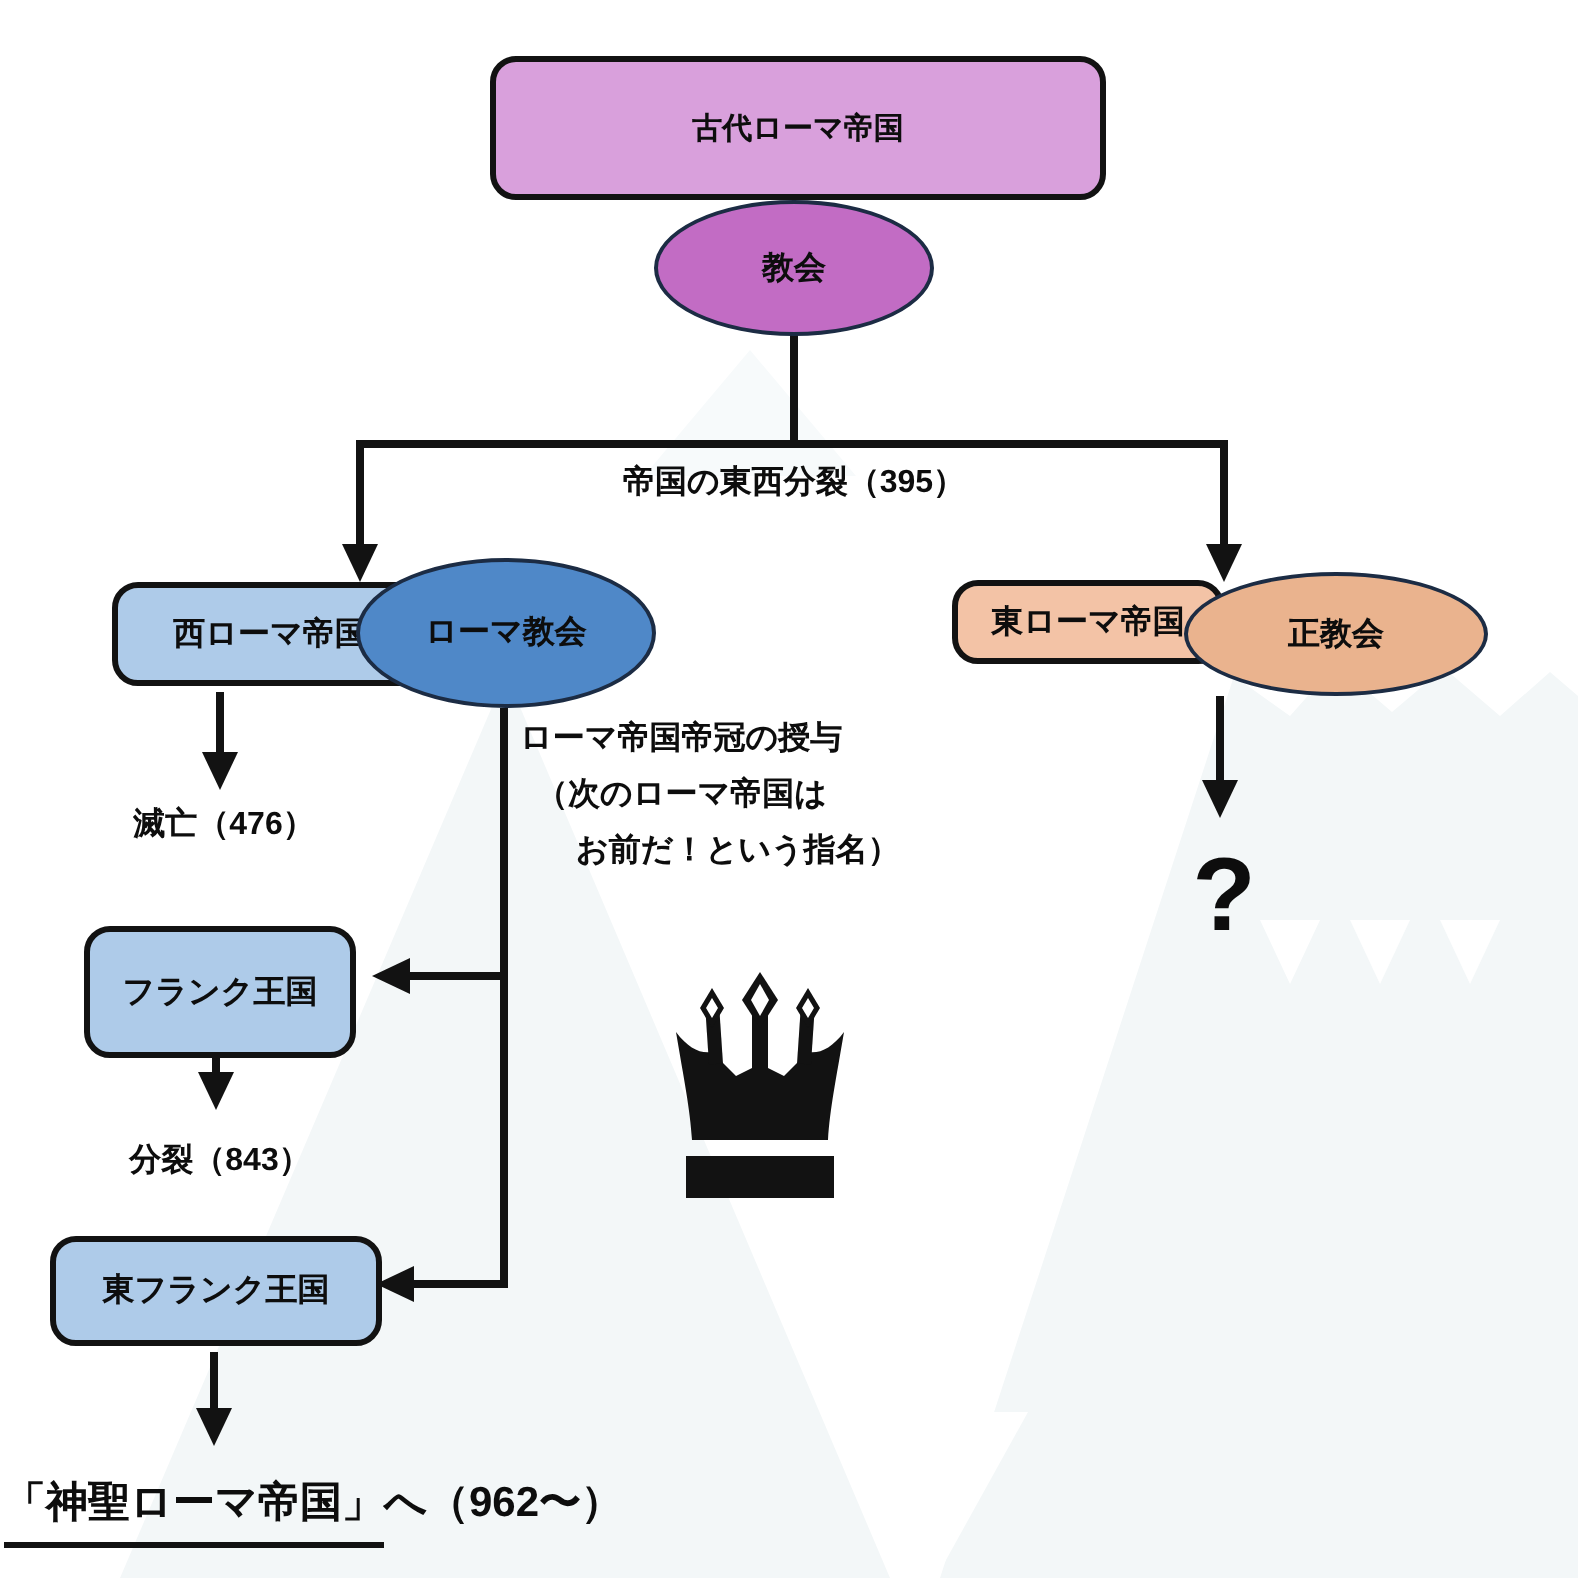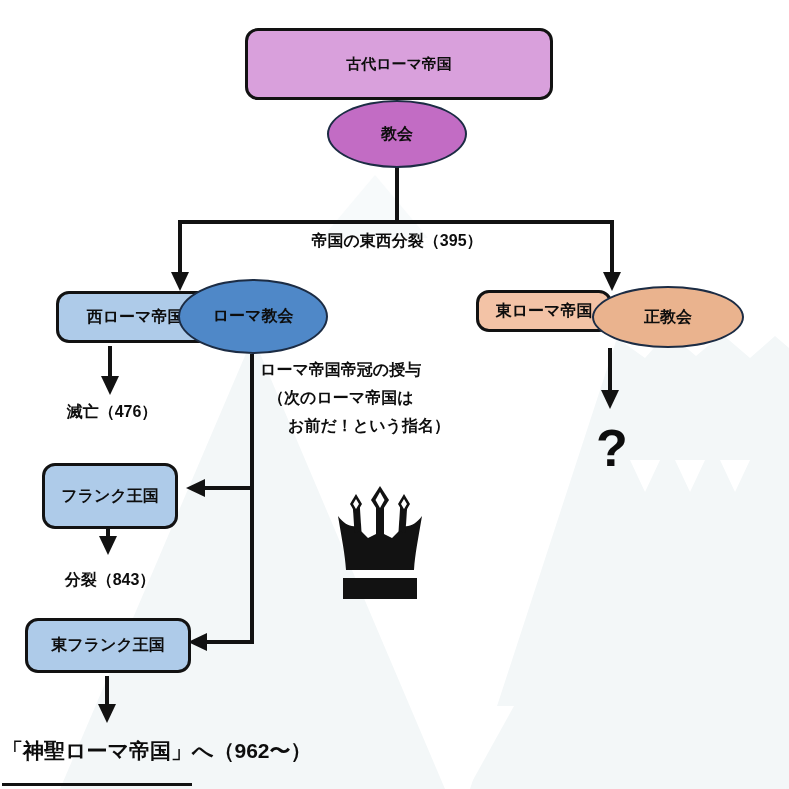--- a/index.html
+++ b/index.html
@@ -24,21 +24,21 @@
   .c-bluedark{background:#4f88c8;}
   .c-peach{background:#f3c3a6;}
   .c-peachdark{background:#eab38e;}
   
   #crown-note{position:absolute;left:260px;top:356px;z-index:2;font-weight:bold;font-size:16px;line-height:28px;}
   #crown-note .l2{padding-left:8px;}
   #crown-note .l3{padding-left:28px;}
   #crown-icon{position:absolute;left:330px;top:486px;z-index:2;}
   #question-mark{position:absolute;left:612px;top:418px;z-index:2;font-size:52px;font-weight:900;transform:translateX(-50%);}
   #holy-rome{position:absolute;left:2px;top:737px;z-index:2;font-weight:bold;font-size:21px;white-space:nowrap;}
-  #holy-rome .ul{border-bottom:3px solid #121212;padding-bottom:21px;margin-top:16px;}
+  #holy-rome .ul{border-bottom:3px solid #121212;padding-bottom:8px;margin-top:16px;}
   .fs22{font-size:15px;}
   .fs20{font-size:16px;}
 </style>
 </head>
 <body>
 
 <div id="canvas">
 
   <svg id="watermark" viewBox="0 0 789 789">
     <polygon points="375,175 322,238 428,238" fill="#f7fafb"></polygon>

